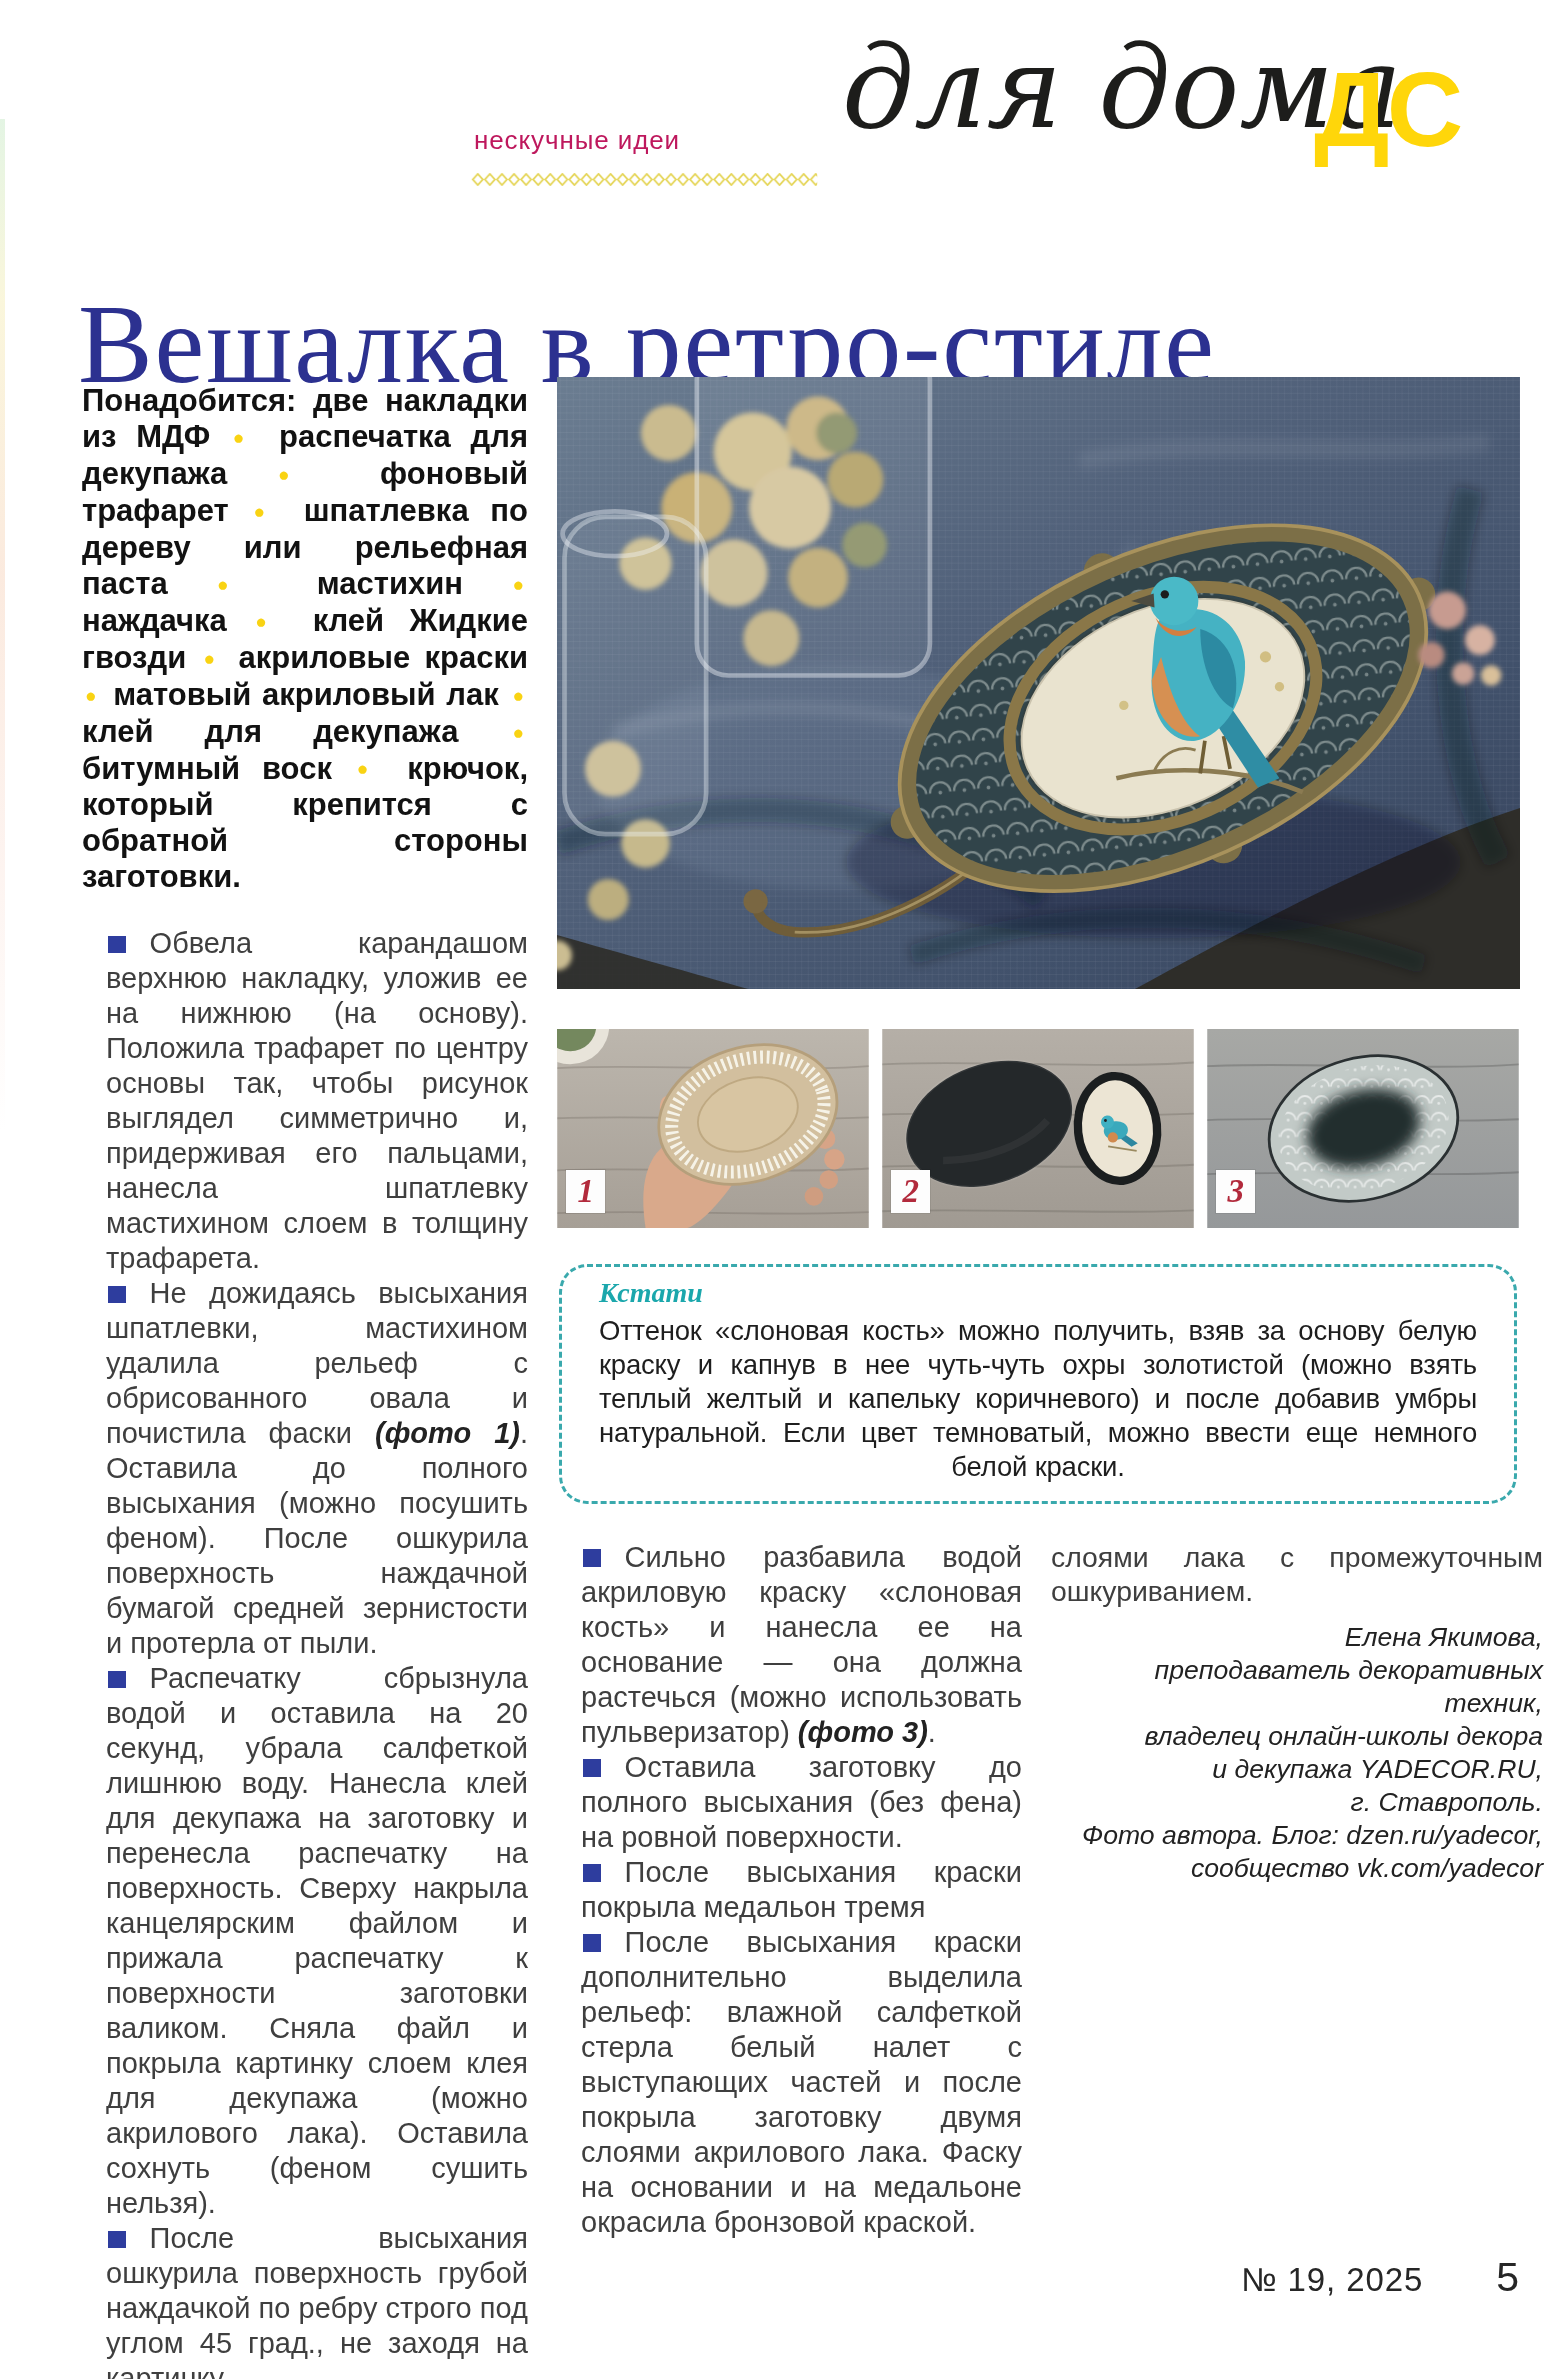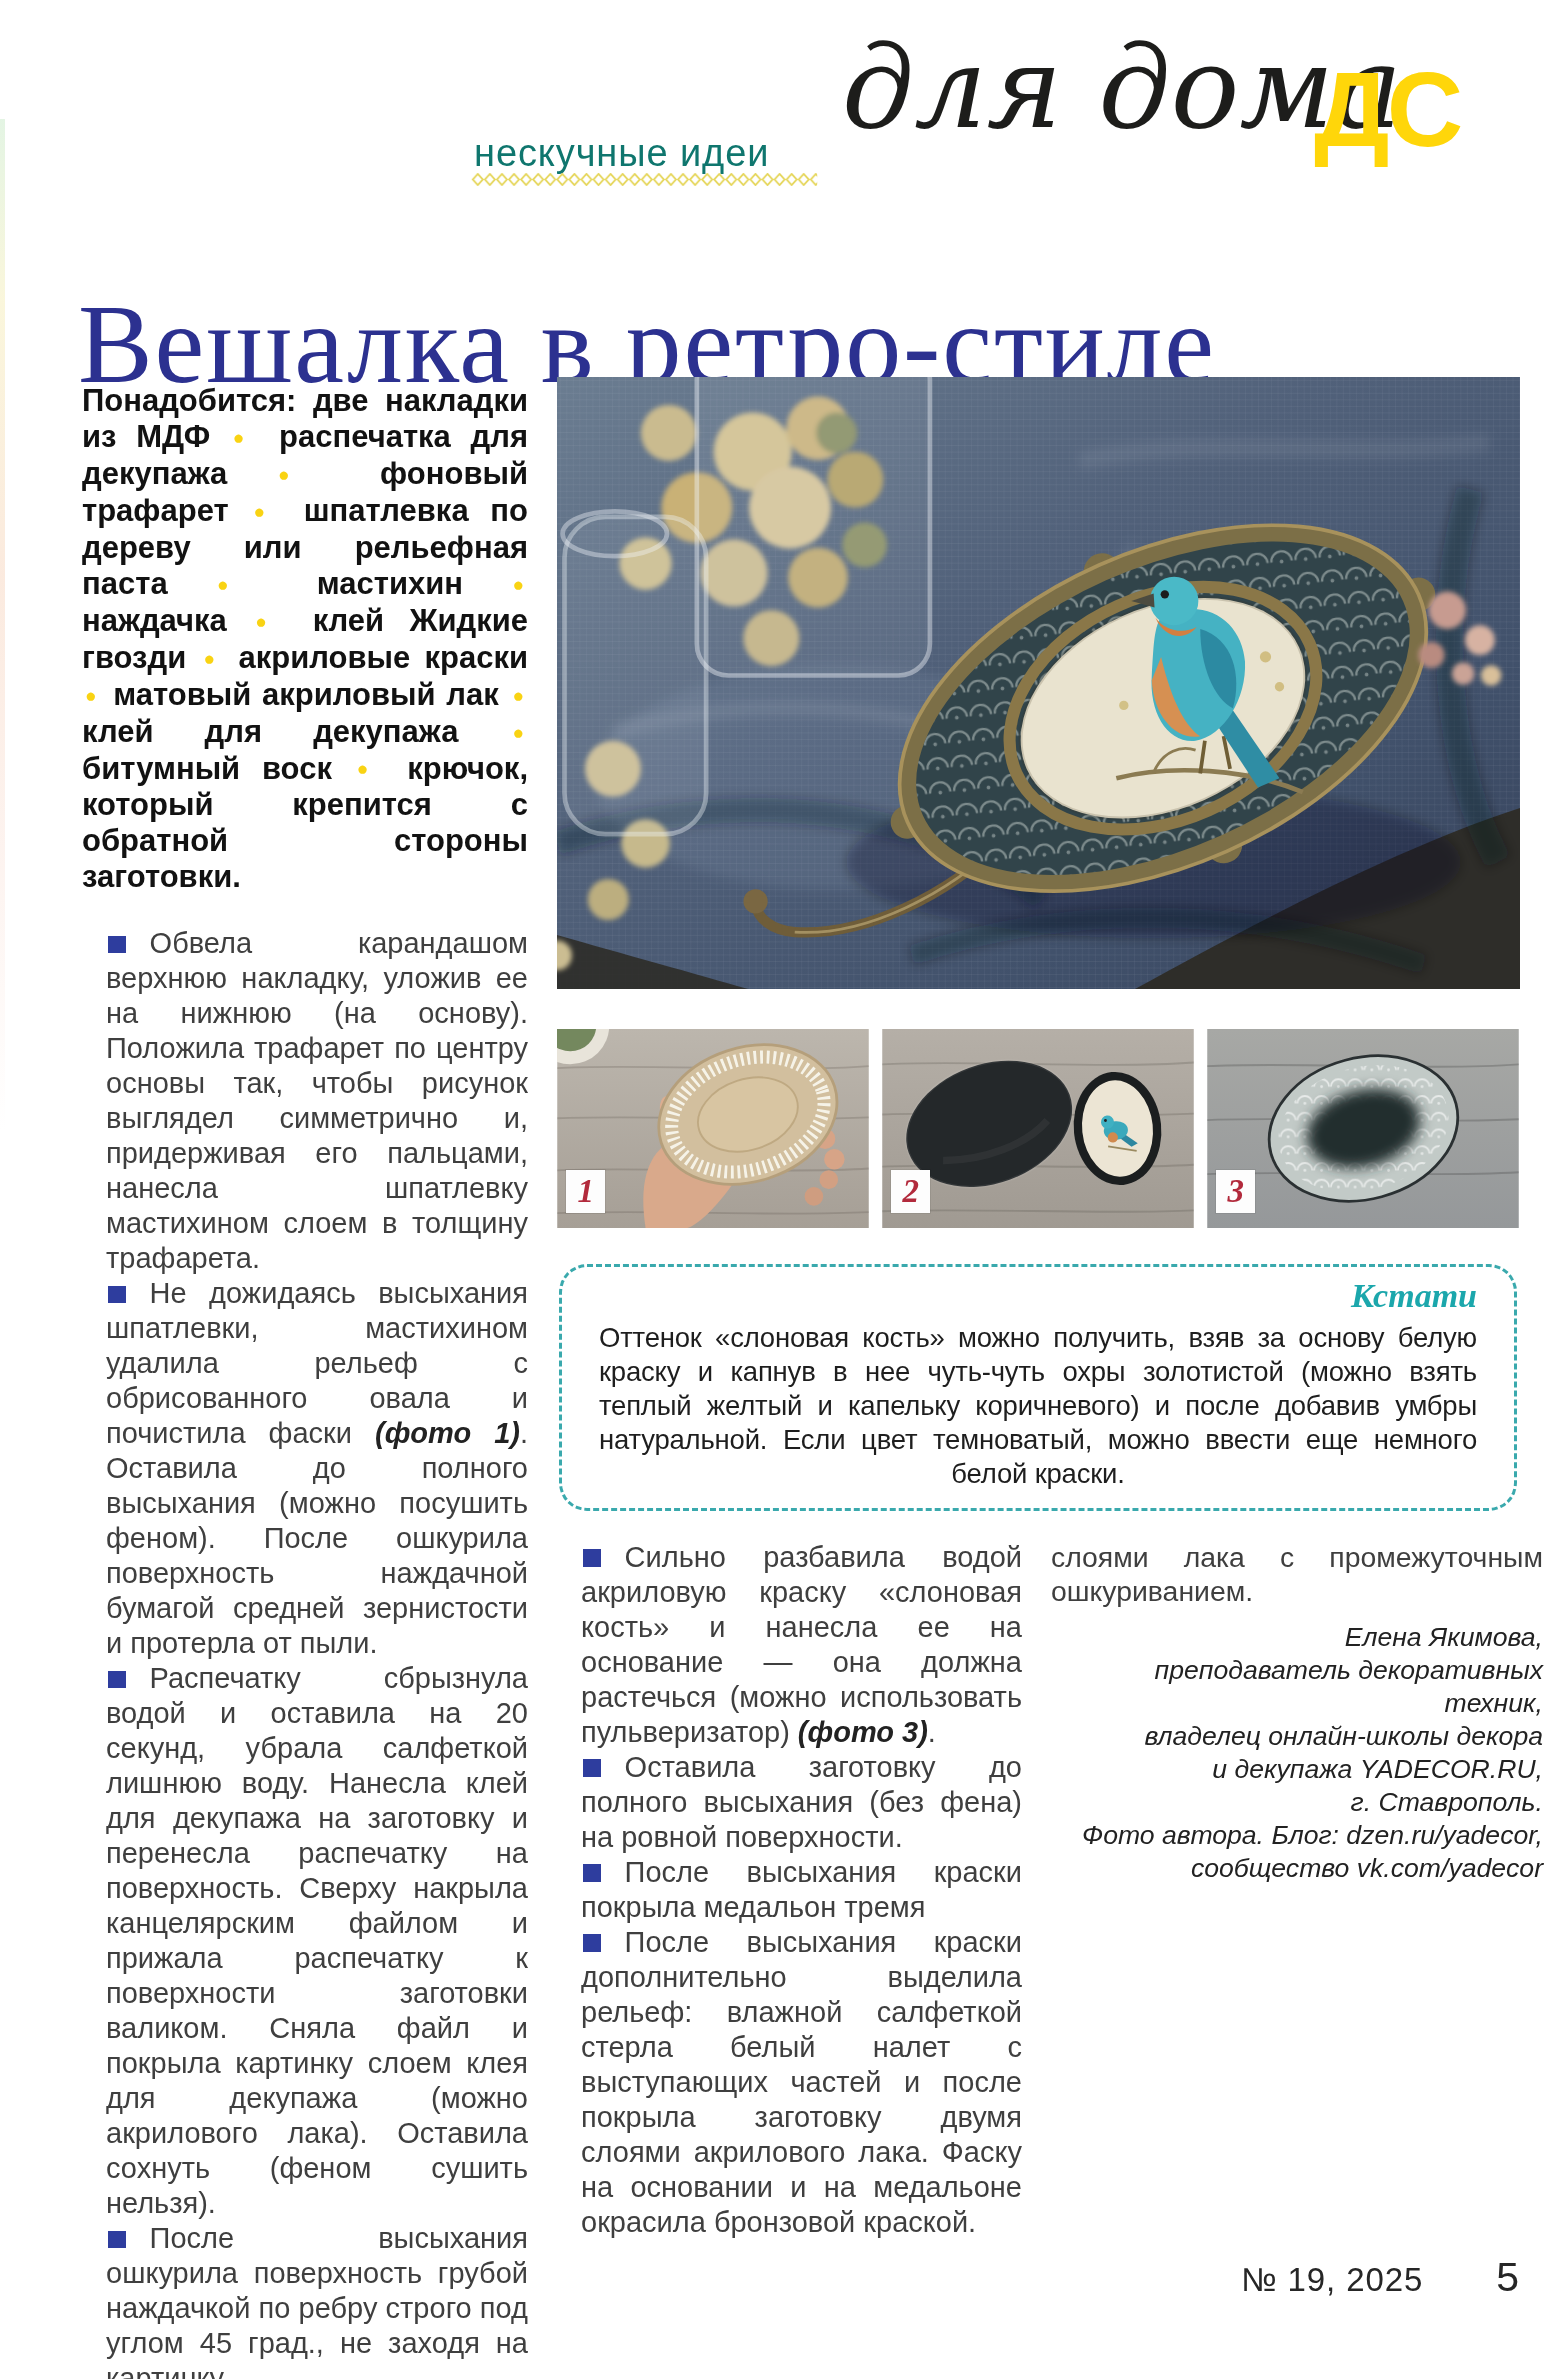--- a/index.html
+++ b/index.html
@@ -12,21 +12,21 @@
     --body-text:#3f3f3f;
   }
   html,body{margin:0;padding:0;background:#e8e8e8;}
   .page{
     position:relative;width:1561px;height:2380px;background:#ffffff;
     font-family:"Liberation Sans",sans-serif;overflow:hidden;margin:0 auto;
   }
   .edge{position:absolute;left:0;top:119px;width:4.7px;height:1011px;opacity:.55;
     background:linear-gradient(#cdeccd 0%,#f6efbe 18%,#f8d9c4 45%,#fbe9e2 72%,rgba(255,255,255,0) 100%);}
   
-  .kicker{position:absolute;left:474px;top:132px;font-size:38px;letter-spacing:0.9px;color:#0f766e;white-space:nowrap;}
+  .kicker{position:absolute;left:474px;top:125px;font-size:26px;letter-spacing:0.9px;color:#be185d;white-space:nowrap;}
   .kicker-underline{position:absolute;left:471px;top:173px;line-height:0;}
   .brand-script{position:absolute;left:842px;top:17px;font-family:"DejaVu Serif",serif;font-style:italic;
     font-size:114px;line-height:1.25;color:#1d1d1b;white-space:nowrap;}
   .brand-logo{position:absolute;left:1314px;top:56px;font-size:106px;font-weight:800;line-height:1;
     color:var(--logo-yellow);letter-spacing:-2.8px;}
   .title{position:absolute;left:78px;top:213px;font-family:"Liberation Serif",serif;font-weight:400;
     font-size:112px;line-height:1;color:var(--title-blue);letter-spacing:1.9px;white-space:nowrap;}
   
   .left-rail{position:absolute;left:82px;top:352px;width:446px;}
   .materials{font-size:31px;line-height:36px;font-weight:700;color:#121212;text-align:justify;
@@ -44,22 +44,22 @@
   .photo-small{position:absolute;top:1029px;width:312px;height:199px;}
   #ph1{left:557px;} #ph2{left:882px;} #ph3{left:1207px;}
   .photo-small svg,.photo-main svg{display:block;width:100%;height:100%;}
   .pnum{position:absolute;left:9.3px;bottom:15px;width:39px;height:43px;background:#fdfdfd;
     display:flex;align-items:center;justify-content:center;
     font-family:"Liberation Serif",serif;font-style:italic;font-weight:700;font-size:33px;color:var(--num-red);
     box-shadow:0 0 0 0.9px rgba(0,0,0,.07);}
   
   .aside{position:absolute;left:559px;top:1264px;width:958px;box-sizing:border-box;background:#fff;
     border:3.3px dashed #3aa9ad;border-radius:28px;padding:9.3px 37px 17px;}
-  .aside-title{text-align:right;font-family:"Liberation Serif",serif;font-style:italic;font-weight:700;
-    font-size:34px;line-height:1.2;color:var(--teal);}
+  .aside-title{text-align:left;font-family:"Liberation Serif",serif;font-style:italic;font-weight:700;
+    font-size:28px;line-height:1.2;color:var(--teal);}
   .aside-text{margin-top:3.7px;font-size:27.5px;line-height:34px;color:#1e1e1e;letter-spacing:-0.2px;
     text-align:justify;text-align-last:center;}
   
   .col-mid{position:absolute;left:557px;top:1540px;width:441px;}
   .col-right{position:absolute;left:1027px;top:1540px;width:492px;}
   .col-right .bodytext,.col-right.bodytext{font-size:28.4px;line-height:34px;}
   .author{margin-top:13px;font-style:italic;font-size:26.6px;line-height:33px;color:#222;text-align:right;}
   
   .footer{position:absolute;left:82px;top:2254px;width:1437px;display:flex;justify-content:flex-end;align-items:baseline;}
   .issue{font-size:33px;color:#262626;letter-spacing:0.9px;text-align:center;}

